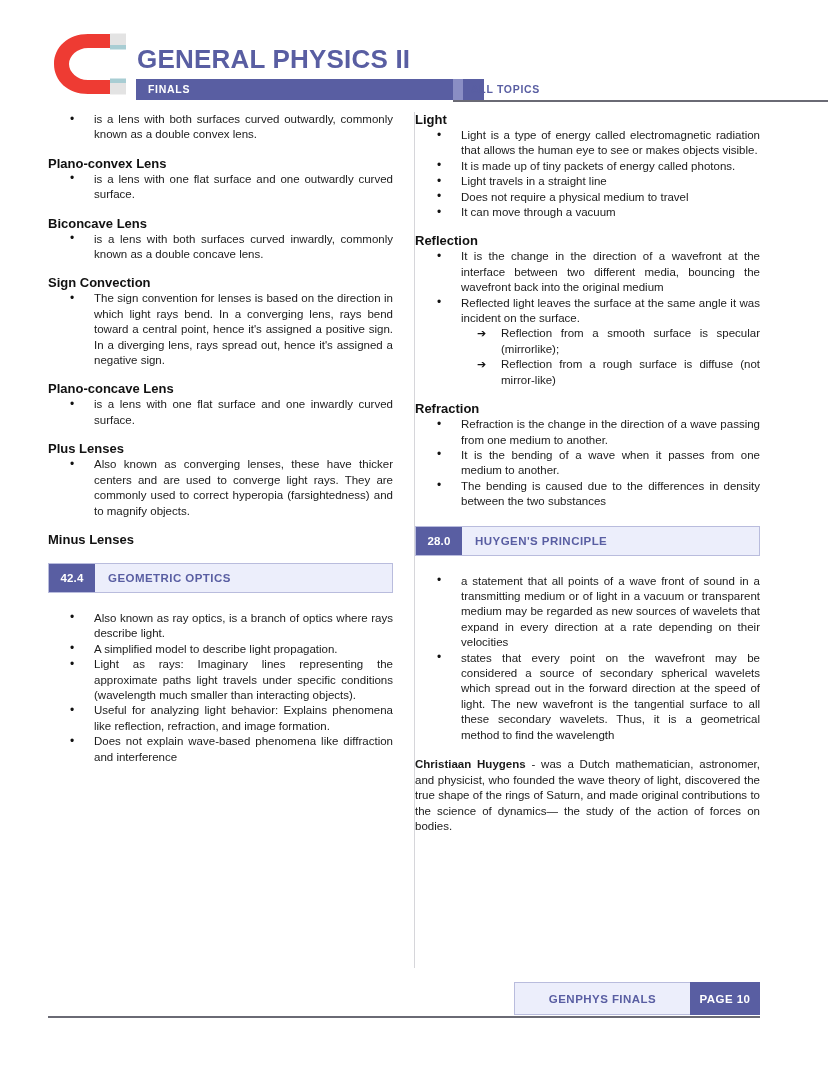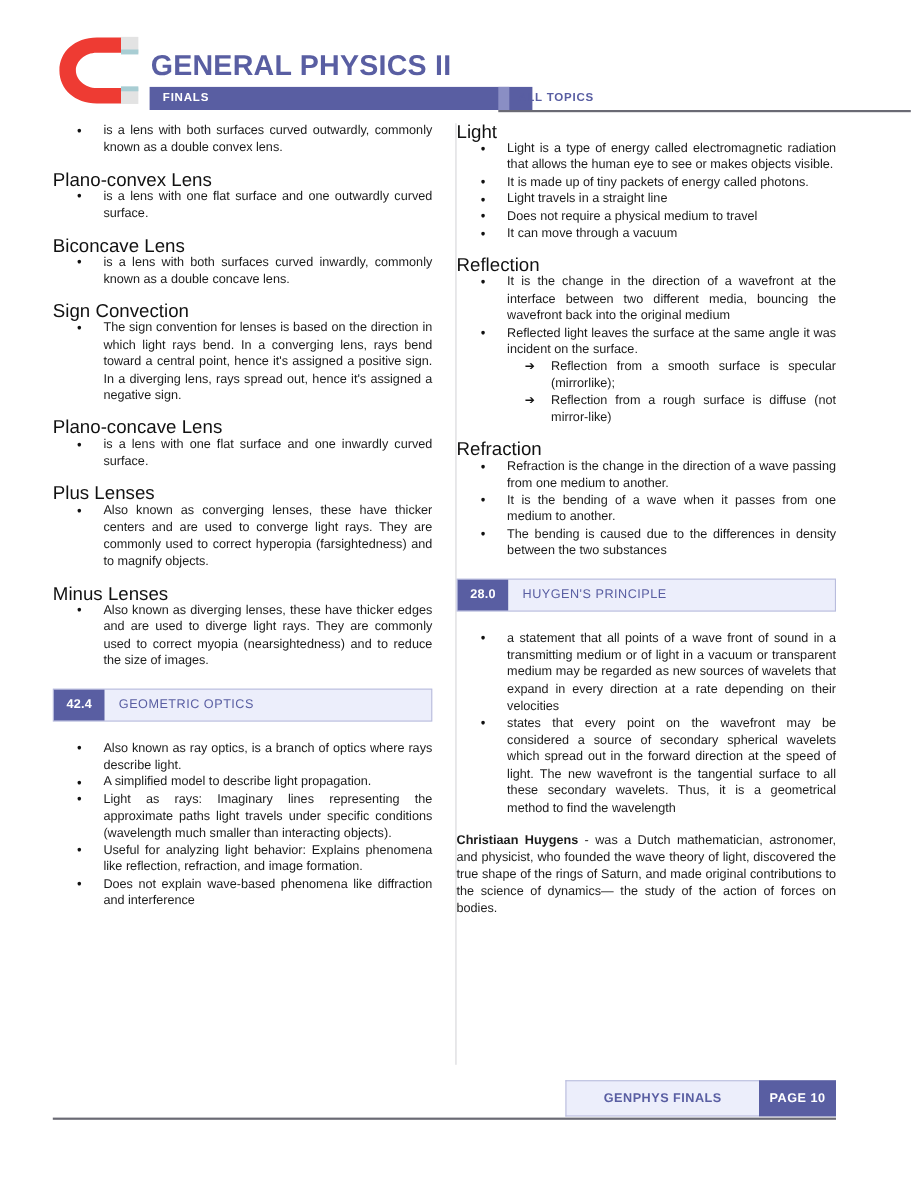--- a/index.html
+++ b/index.html
@@ -121,22 +121,22 @@
     position: absolute;
     left: 366px;
     top: 0px;
     width: 1px;
     height: 856px;
     background: #d6d6da;
   }
 
   
   h3.sub-head {
-    font-size: 17px;
-    font-weight: normal;
+    font-size: 13px;
+    font-weight: bold;
     color: #111111;
     margin: 0 0 1px 0;
     line-height: 15px;
   }
   .block { margin-bottom: 13px; }
   .block:last-child { margin-bottom: 0; }
 
   ul.bullets {
     list-style: none;
     margin: 0;
@@ -215,21 +215,21 @@
     width: 46px;
     flex: 0 0 46px;
     letter-spacing: 0.2px;
   }
   .section-label {
     flex: 1 1 auto;
     display: flex;
     align-items: center;
     padding-left: 13px;
     font-size: 11.5px;
-    font-weight: normal;
+    font-weight: bold;
     color: #595ea2;
     letter-spacing: 0.45px;
   }
 
   
   .footer {
     position: absolute;
     left: 48px;
     top: 982px;
     width: 712px;
@@ -346,23 +346,20 @@
 
       <div class="block">
         <h3 class="sub-head">Plus Lenses</h3>
         <ul class="bullets">
           <li>Also known as converging lenses, these have thicker centers and are used to converge light rays. They are commonly used to correct hyperopia (farsightedness) and to magnify objects.</li>
         </ul>
       </div>
 
       <div class="block">
         <h3 class="sub-head">Minus Lenses</h3>
-        <ul class="bullets">
-          <li>Also known as diverging lenses, these have thicker edges and are used to diverge light rays. They are commonly used to correct myopia (nearsightedness) and to reduce the size of images.</li>
-        </ul>
       </div>
 
       <div class="section-banner">
         <div class="section-num">42.4</div>
         <div class="section-label">GEOMETRIC OPTICS</div>
       </div>
 
       <ul class="bullets">
         <li>Also known as ray optics, is a branch of optics where rays describe light.</li>
         <li>A simplified model to describe light propagation.</li>

